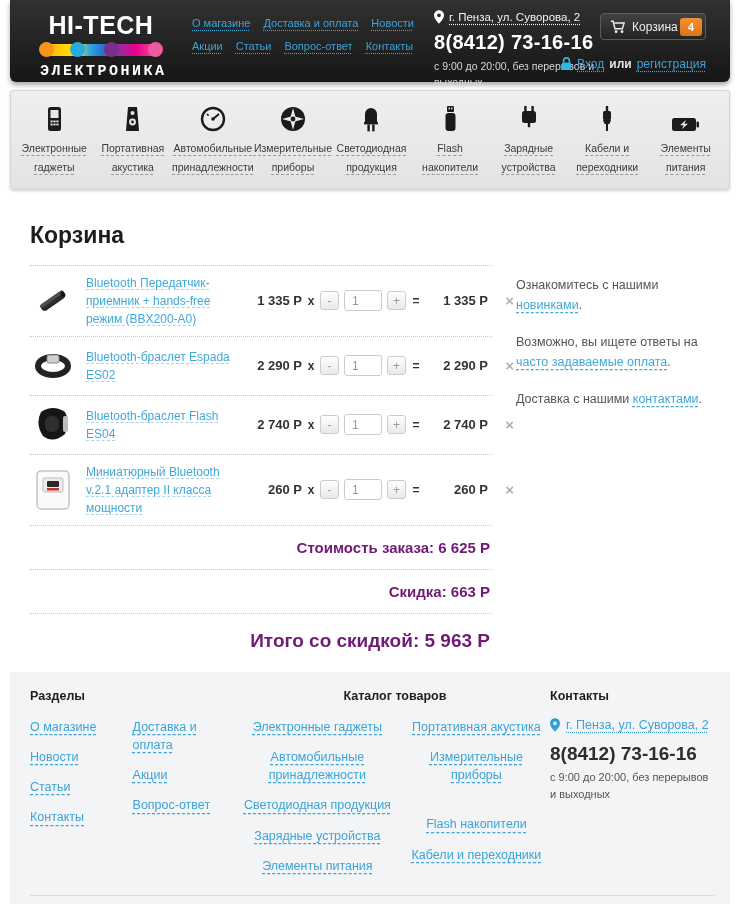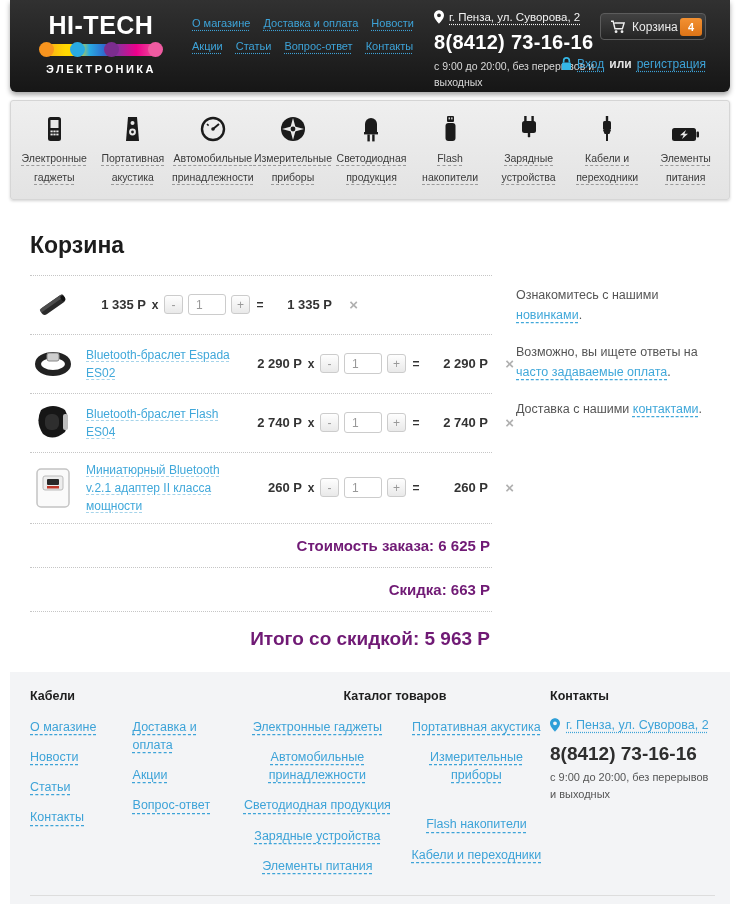--- a/index.html
+++ b/index.html
@@ -8,37 +8,37 @@
     width: 740px; height: 904px; overflow: hidden;
     font-family: "Liberation Sans", sans-serif;
     position: relative;
   }
   a { cursor: pointer; }
   .dashed { text-decoration: underline; text-decoration-style: dashed; text-underline-offset: 3px; }
   .dotted { text-decoration: underline; text-decoration-style: dotted; text-underline-offset: 3px; }
 
   
   .header {
-    position: relative; margin: 0 10px; height: 92px;
+    position: relative; margin: 0 10px; height: 82px;
     background: linear-gradient(#313131, #161616);
     border-radius: 0 0 6px 6px;
     box-shadow: 0 3px 5px rgba(0,0,0,.35);
   }
   .logo { position:absolute; left:30px; top:11px; width:122px; text-align:center; }
   .logo-title { color:#fff; font-size:25px; font-weight:bold; letter-spacing:.5px; }
   .logo-bar {
     position:relative; height:12px; margin:4px 2px 7px; border-radius:7px;
     background: linear-gradient(90deg,#f7a11e 0%,#ffd800 20%,#ffd800 30%,#29abe2 40%,#2d6fd0 52%,#8c2f9e 64%,#ec008c 80%,#f0609e 100%);
   }
   .logo-dot { position:absolute; width:15px; height:15px; border-radius:50%; top:-2px; }
   .dot-orange { left:-3px;  background:#f7941e; }
   .dot-cyan   { left:28px;  background:#29abe2; }
   .dot-purple { left:62px;  background:#7b2d8e; }
   .dot-pink   { right:-3px; background:#ef5ba1; }
-  .logo-sub { color:#fff; font-size:11px; letter-spacing:2.5px; font-weight:bold; }
+  .logo-sub { color:#fff; font-size:15px; letter-spacing:2.5px; font-weight:bold;font-family:Liberation Mono, monospace; }
 
   .main-nav { position:absolute; left:182px; top:17px; width:245px; }
   .nav-row { display:flex; gap:13px; margin-bottom:11px; white-space:nowrap; }
   .nav-link { color:#3da3d8; font-size:11px; }
 
   .contact { position:absolute; left:424px; top:10px; width:190px; color:#fff; }
   .addr-row { display:flex; align-items:center; gap:5px; font-size:11.5px; }
   .addr-link { color:#f3f3f3; }
   .phone { font-size:20px; font-weight:bold; margin-top:7px; letter-spacing:.3px; }
   .hours { font-size:10.5px; color:#d8d8d8; margin-top:4px; line-height:1.55; width:178px; }
@@ -330,20 +330,21 @@
       <div class="cart-row">
         <div class="thumb">
           <svg width="40" height="36" viewBox="0 0 40 36">
               <g transform="rotate(-35 20 18)">
                 <rect x="6" y="14" width="28" height="8" rx="4" fill="#2a2a2a"></rect>
                 <rect x="6" y="14" width="28" height="3.5" rx="1.7" fill="#4d4d4d"></rect>
                 <rect x="30" y="15.2" width="4" height="5.6" rx="2" fill="#111"></rect>
               </g>
             </svg>
         </div>
+        <a class="prod-link">Bluetooth Передатчик-приемник + hands-free режим (BBX200-A0)</a>
         <div class="price">1 335 Р</div>
         <div class="x-sign">x</div>
         <button class="qty-btn">-</button>
         <input class="qty-input" value="1" style="">
         <button class="qty-btn">+</button>
         <div class="eq-sign">=</div>
         <div class="row-total">1 335 Р</div>
         <div class="remove">×</div>
       </div>
 
@@ -419,21 +420,21 @@
       <p><span>Ознакомитесь с нашими </span><a class="dashed">новинками</a><span>.</span></p>
       <p><span>Возможно, вы ищете ответы на </span><a class="dashed">часто задаваемые оплата</a><span>.</span></p>
       <p><span>Доставка с нашими </span><a class="dashed">контактами</a><span>.</span></p>
     </div>
   </div>
 </div>
 
 <div class="footer">
   <div class="footer-cols">
     <div class="f-col1">
-      <div class="f-title">Кабели</div>
+      <div class="f-title">Разделы</div>
       <div class="link-cols">
         <div class="link-col">
           <a class="f-link dashed">О магазине</a>
           <a class="f-link dashed">Новости</a>
           <a class="f-link dashed">Статьи</a>
           <a class="f-link dashed">Контакты</a>
         </div>
         <div class="link-col">
           <a class="f-link dashed">Доставка и оплата</a>
           <a class="f-link dashed">Акции</a>

